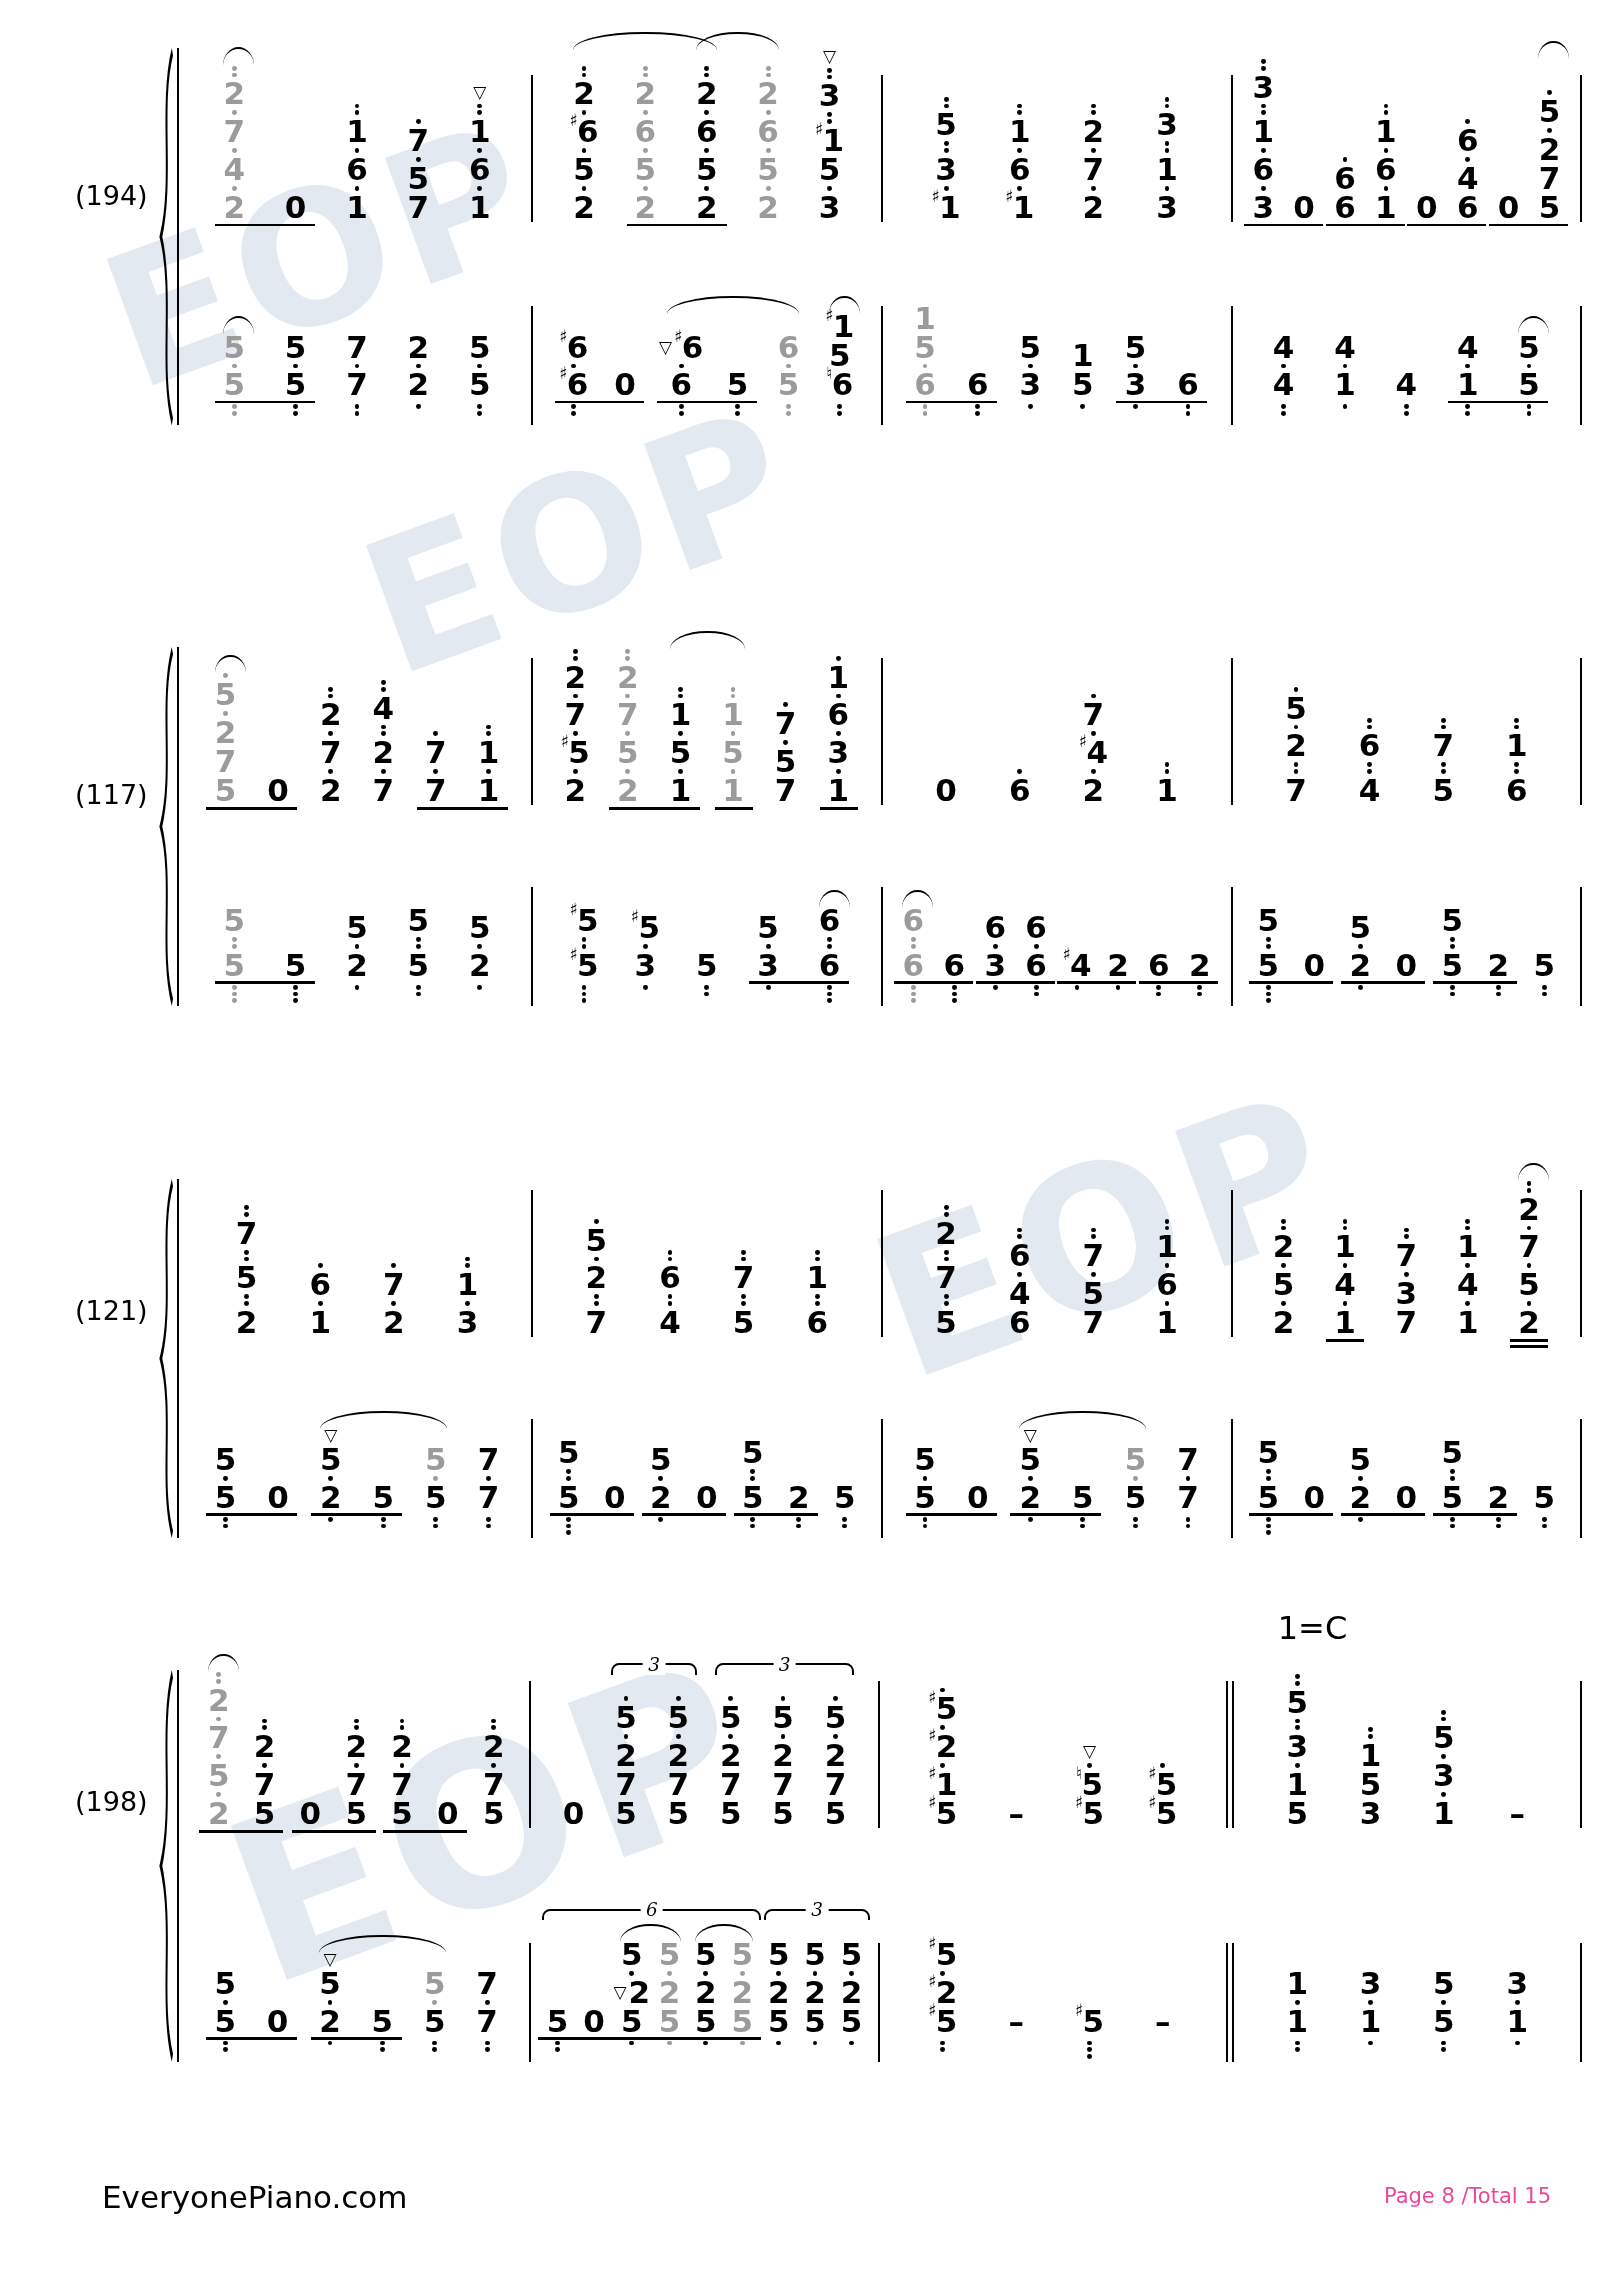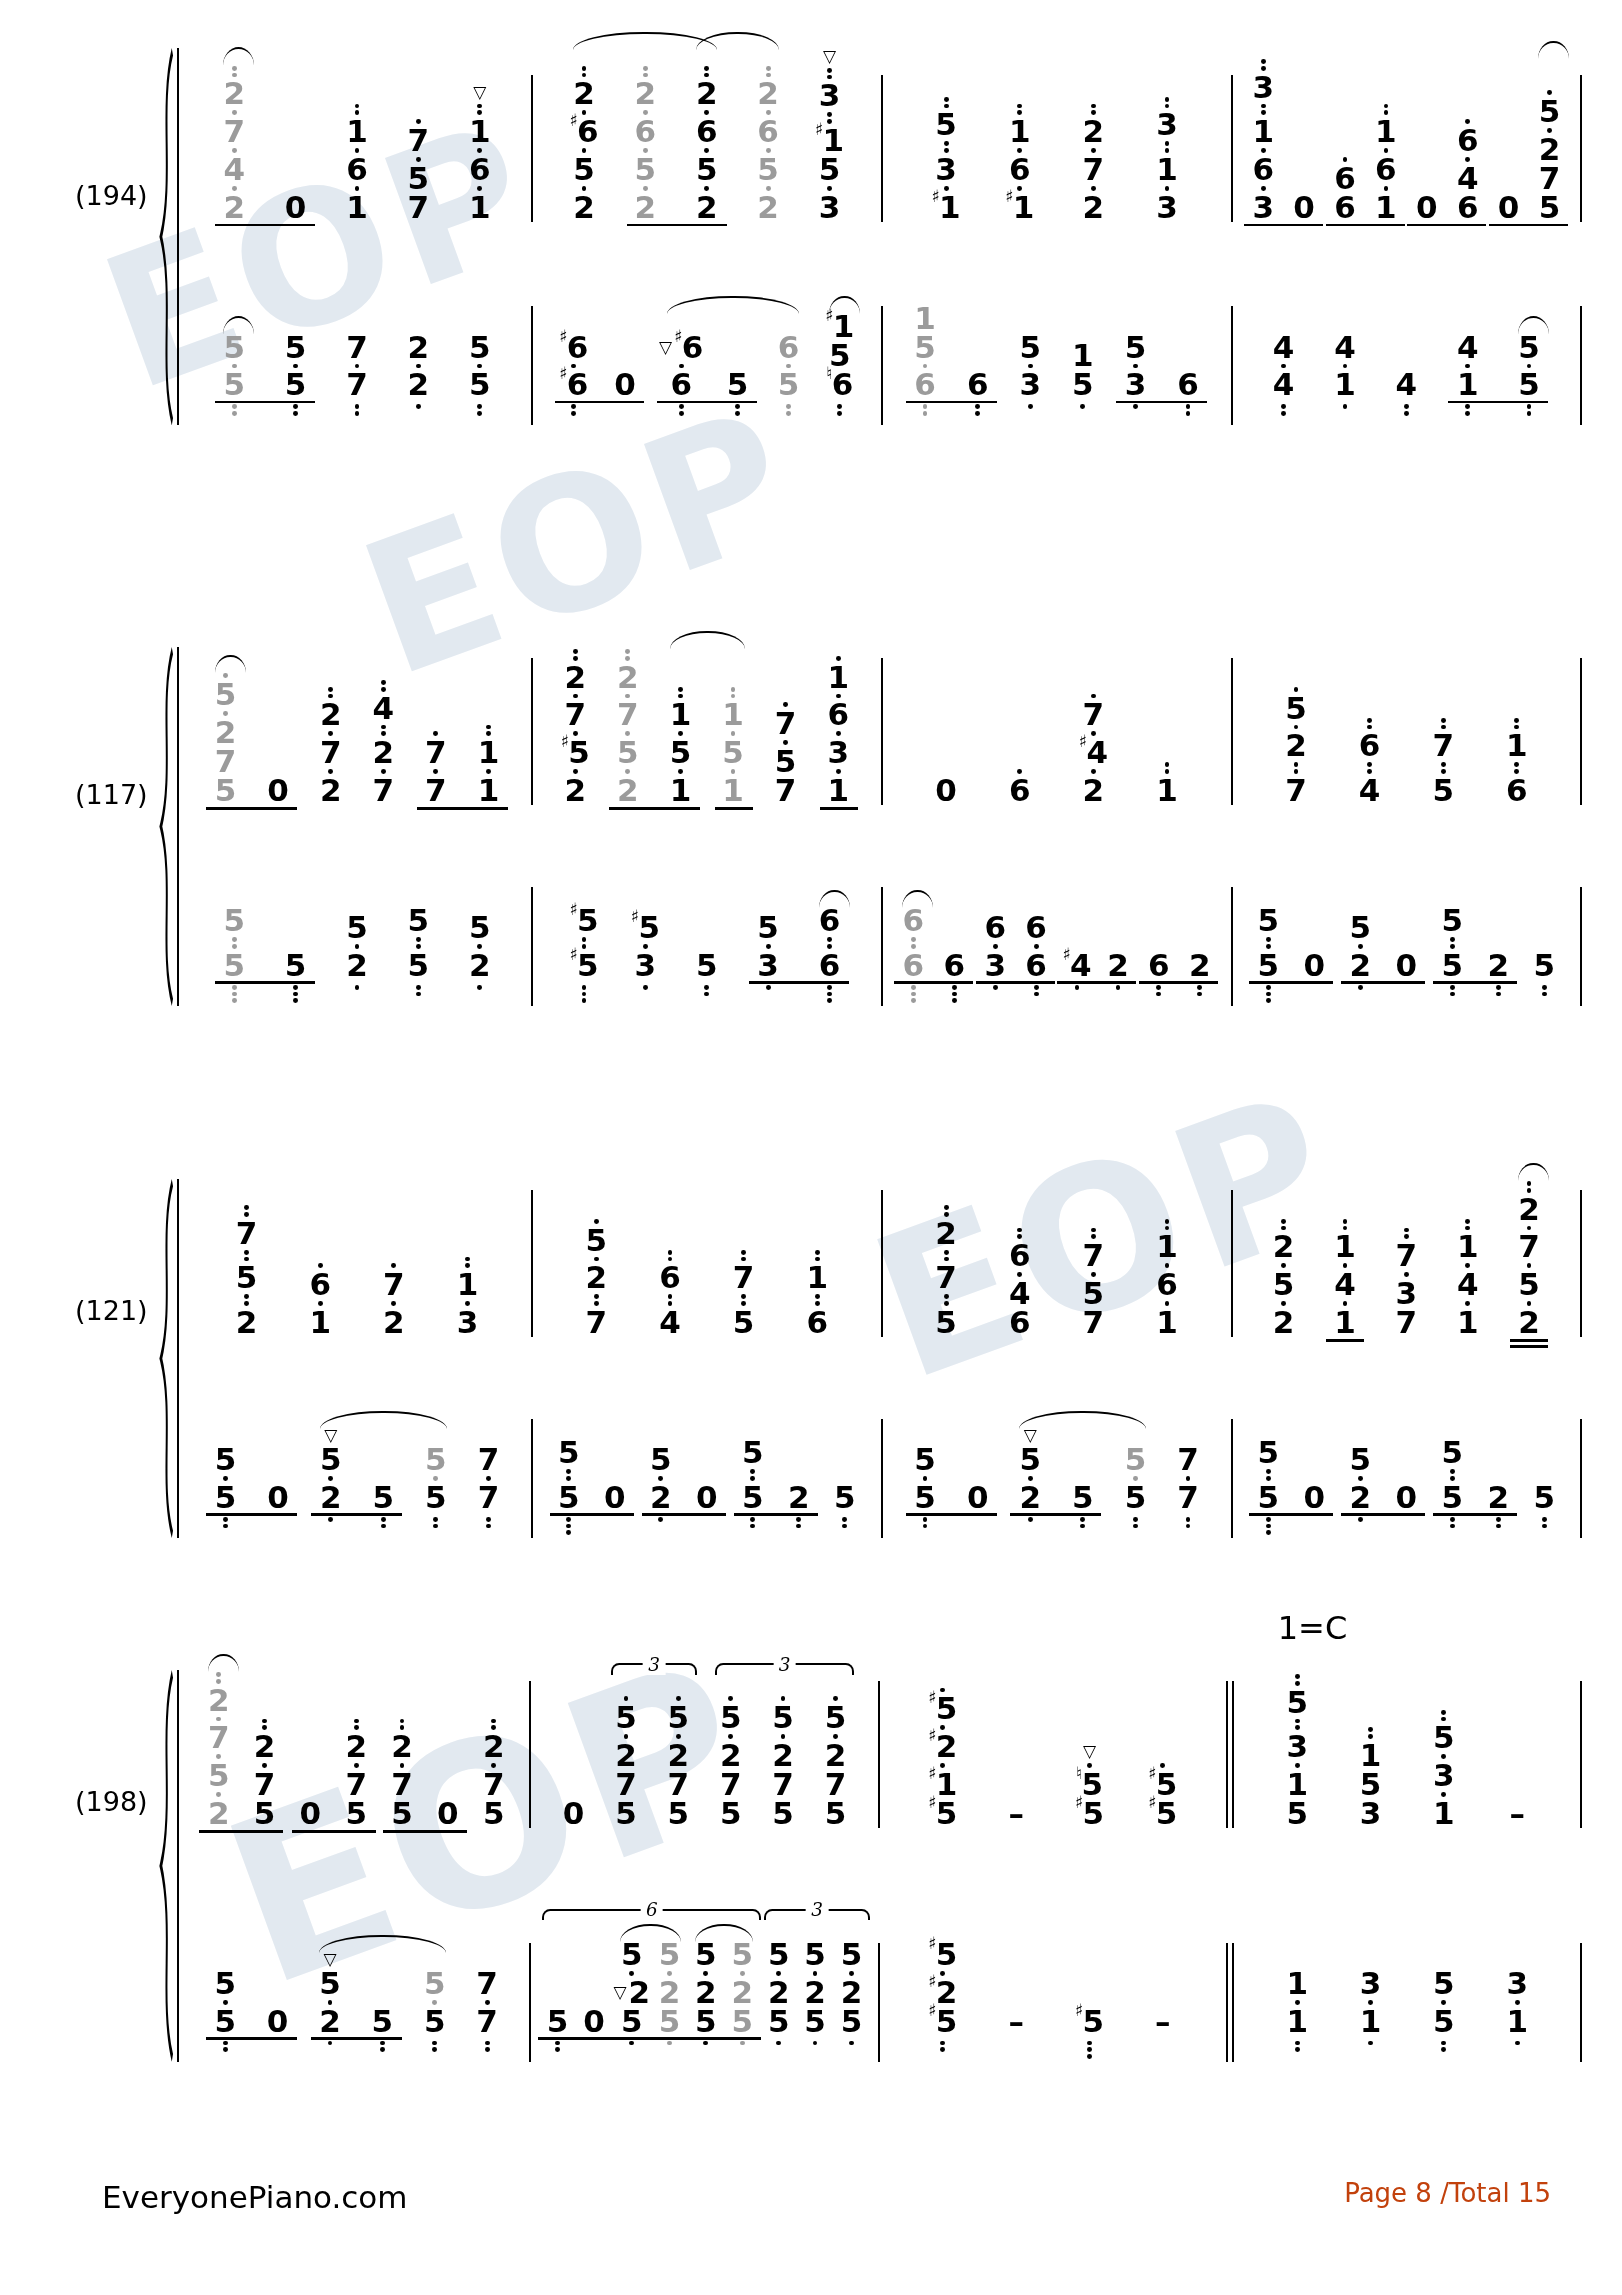--- a/index.html
+++ b/index.html
@@ -42,21 +42,21 @@
   .wmark{font-size:17px;align-self:center;margin-right:2px;}
   .ul{position:absolute;height:2.7px;background:#000;}
   .arc{position:absolute;height:16.4px;border-top:2px solid #000;
        border-radius:50% 50% 0 0 / 100% 100% 0 0;}
   .tup{position:absolute;height:9.5px;border:2px solid #000;border-bottom:none;
        border-radius:8.2px 8.2px 0 0;}
   .tuplabel{position:absolute;top:-11.6px;left:50%;transform:translateX(-50%);background:#fff;
             padding:0 5.5px;font-size:18.4px;font-style:italic;font-family:"DejaVu Serif",serif;}
   .keylabel{position:absolute;top:-63px;left:41px;font-size:32px;font-family:"DejaVu Sans",sans-serif;}
   .footer-left{position:absolute;left:102px;bottom:80px;font-size:31px;color:#000;}
-  .footer-right{position:absolute;right:72px;bottom:87px;font-size:26px;color:#c2410c;}
+  .footer-right{position:absolute;right:72px;bottom:87px;font-size:21px;color:#ec4899;}
 </style>
 </head>
 <body>
 
 <div id="page">
   <div class="watermark wm1">EOP</div>
   <div class="watermark wm2">EOP</div>
   <div class="watermark wm3">EOP</div>
   <div class="watermark wm4">EOP</div>
 

